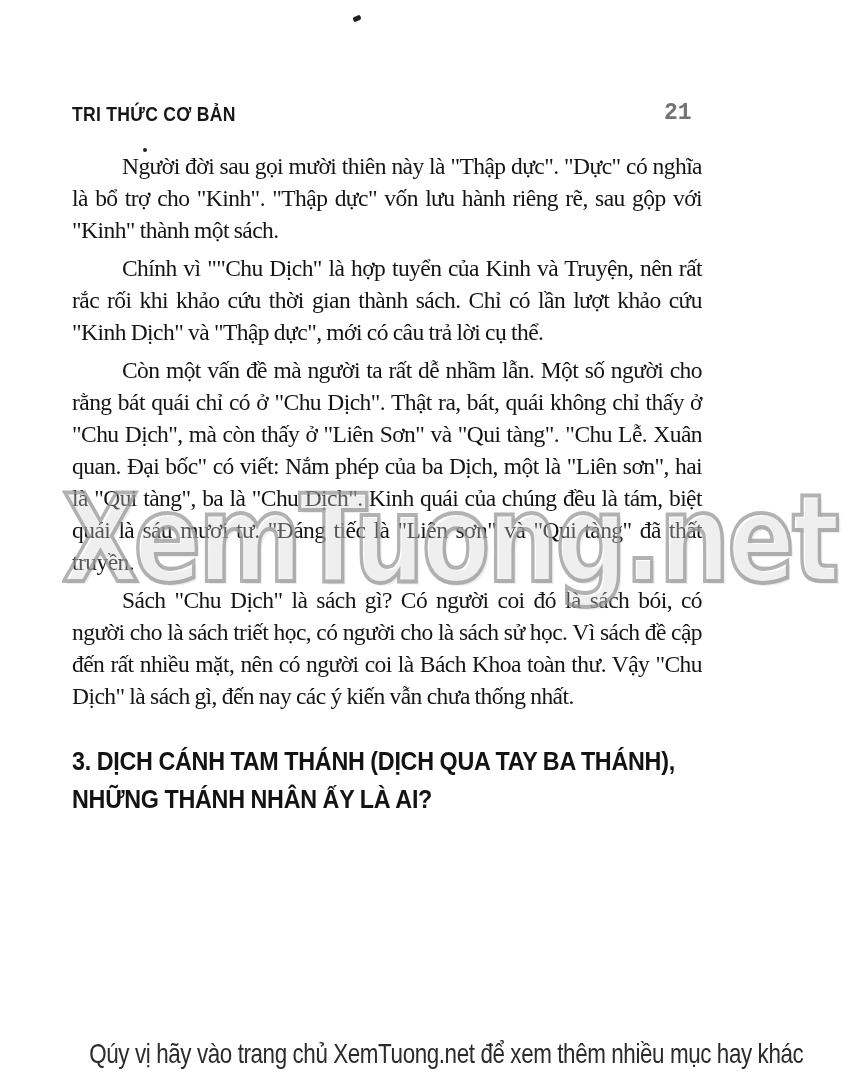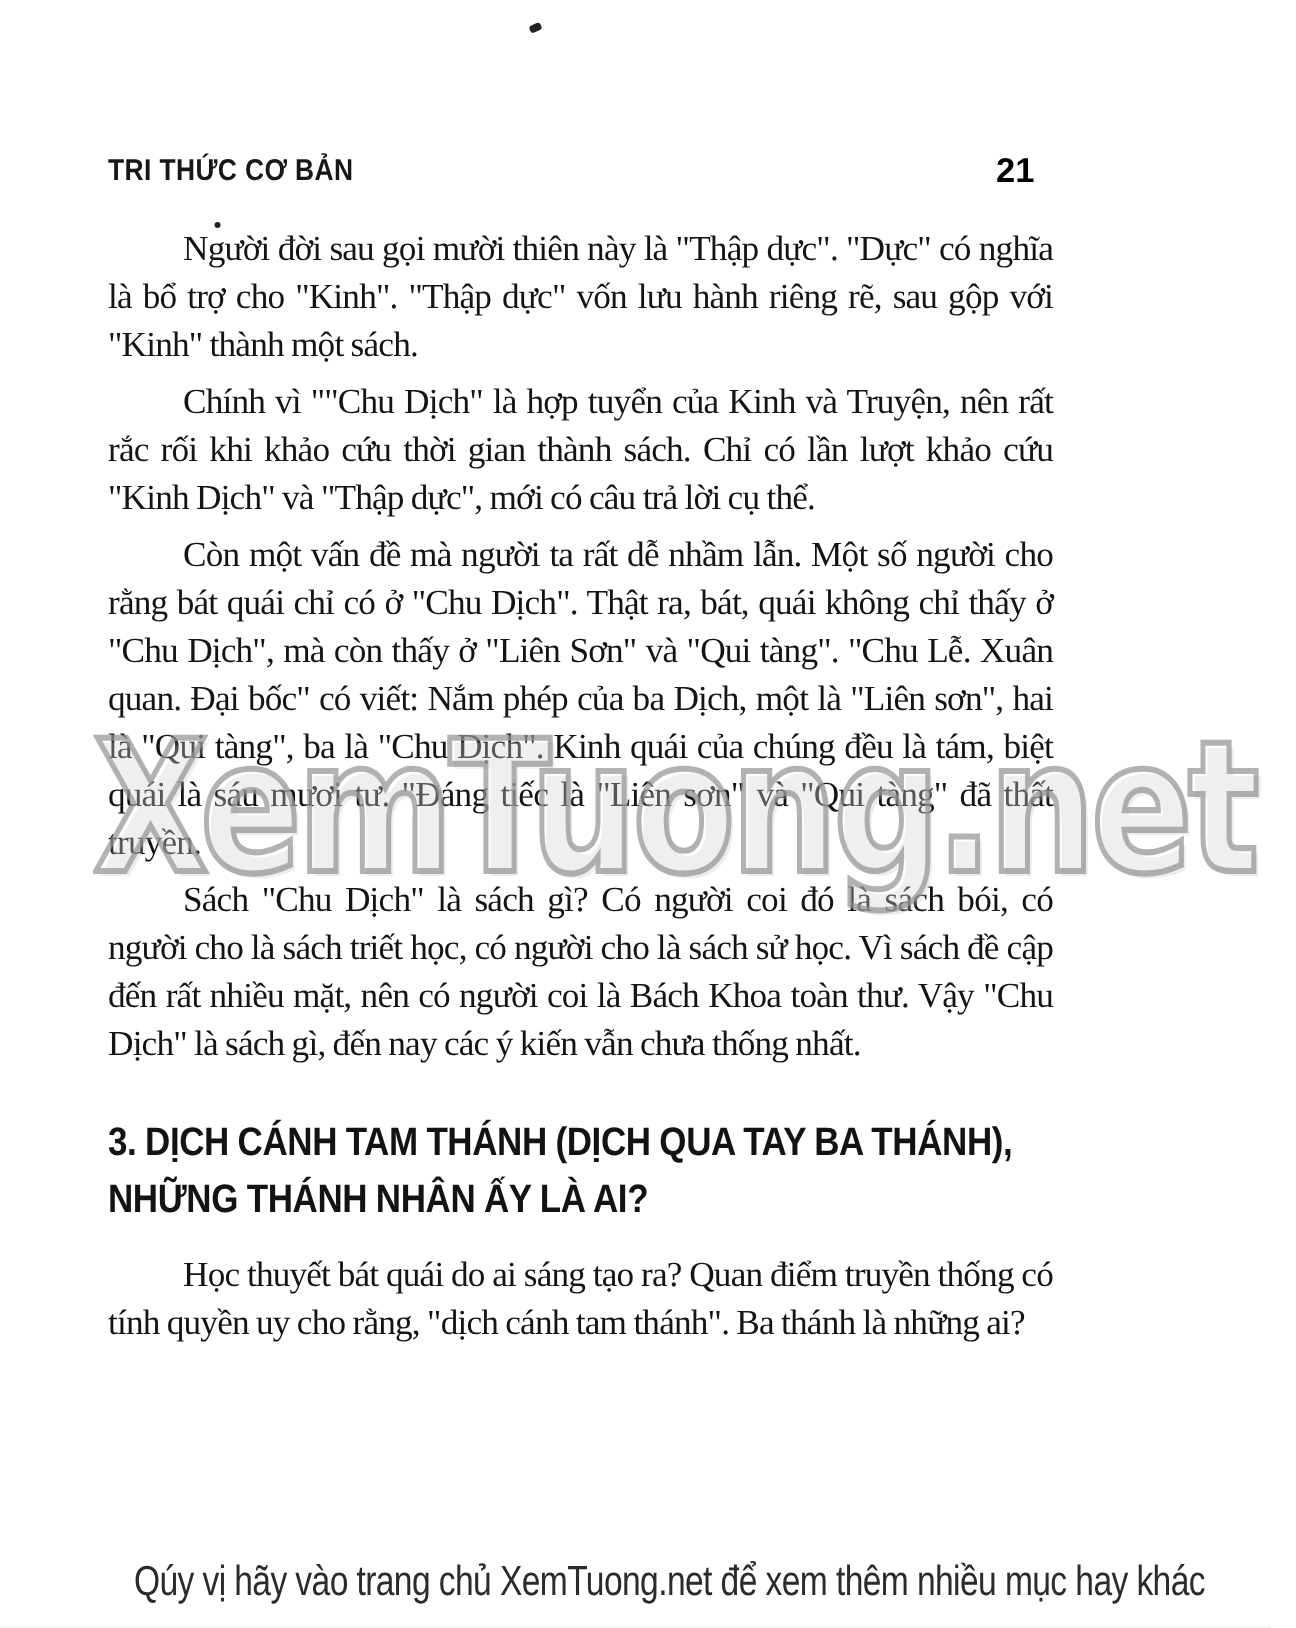--- a/index.html
+++ b/index.html
@@ -28,24 +28,24 @@
     letter-spacing: 0.3px;
     transform: scaleX(0.88);
     transform-origin: left center;
     white-space: nowrap;
     color: #171717;
   }
   .page-number {
     position: absolute;
     left: 592px;
     top: -3px;
-    font-family: Liberation Sans, sans-serif;
+    font-family: Liberation Mono, monospace;
     font-weight: 700;
     font-size: 23px;
-    color: #000000;
+    color: #737373;
   }
   
   .text-column {
     position: absolute;
     left: 72px;
     top: 150px;
     width: 646px;
     font-size: 23.5px;
     line-height: 32px;
     letter-spacing: -0.55px;
@@ -125,21 +125,20 @@
     <p>Người đời sau gọi mười thiên này là "Thập dực". "Dực" có nghĩa là bổ trợ cho "Kinh". "Thập dực" vốn lưu hành riêng rẽ, sau gộp với "Kinh" thành một sách.</p>
     <p>Chính vì ""Chu Dịch" là hợp tuyển của Kinh và Truyện, nên rất rắc rối khi khảo cứu thời gian thành sách. Chỉ có lần lượt khảo cứu "Kinh Dịch" và "Thập dực", mới có câu trả lời cụ thể.</p>
     <p>Còn một vấn đề mà người ta rất dễ nhầm lẫn. Một số người cho rằng bát quái chỉ có ở "Chu Dịch". Thật ra, bát, quái không chỉ thấy ở "Chu Dịch", mà còn thấy ở "Liên Sơn" và "Qui tàng". "Chu Lễ. Xuân quan. Đại bốc" có viết: Nắm phép của ba Dịch, một là "Liên sơn", hai là "Qui tàng", ba là "Chu Dịch". Kinh quái của chúng đều là tám, biệt quái là sáu mươi tư. "Đáng tiếc là "Liên sơn" và "Qui tàng" đã thất truyền.</p>
     <p>Sách "Chu Dịch" là sách gì? Có người coi đó là sách bói, có người cho là sách triết học, có người cho là sách sử học. Vì sách đề cập đến rất nhiều mặt, nên có người coi là Bách Khoa toàn thư. Vậy "Chu Dịch" là sách gì, đến nay các ý kiến vẫn chưa thống nhất.</p>
 
     <div class="section-heading">
       <div class="heading-line">3. DỊCH CÁNH TAM THÁNH (DỊCH QUA TAY BA THÁNH),</div>
       <div class="heading-line">NHỮNG THÁNH NHÂN ẤY LÀ AI?</div>
     </div>
 
-    <p>Học thuyết bát quái do ai sáng tạo ra? Quan điểm truyền thống có tính quyền uy cho rằng, "dịch cánh tam thánh". Ba thánh là những ai?</p>
   </div>
 
   <div class="watermark">XemTuong.net</div>
 
   <div class="footer-wrap">
     <span class="footer-text">Qúy vị hãy vào trang chủ XemTuong.net để xem thêm nhiều mục hay khác</span>
   </div>
 
   <div class="speck speck-1"></div>
   <div class="speck speck-2"></div>

